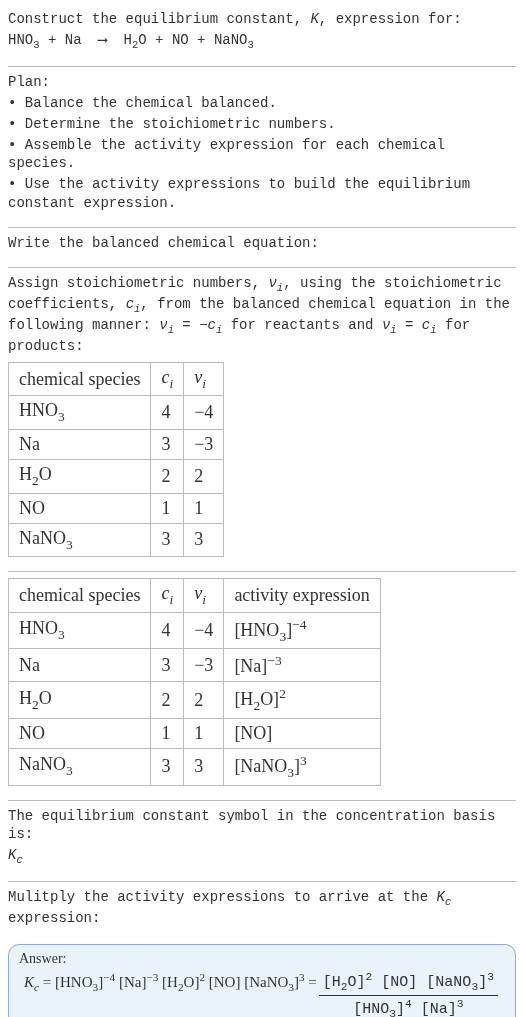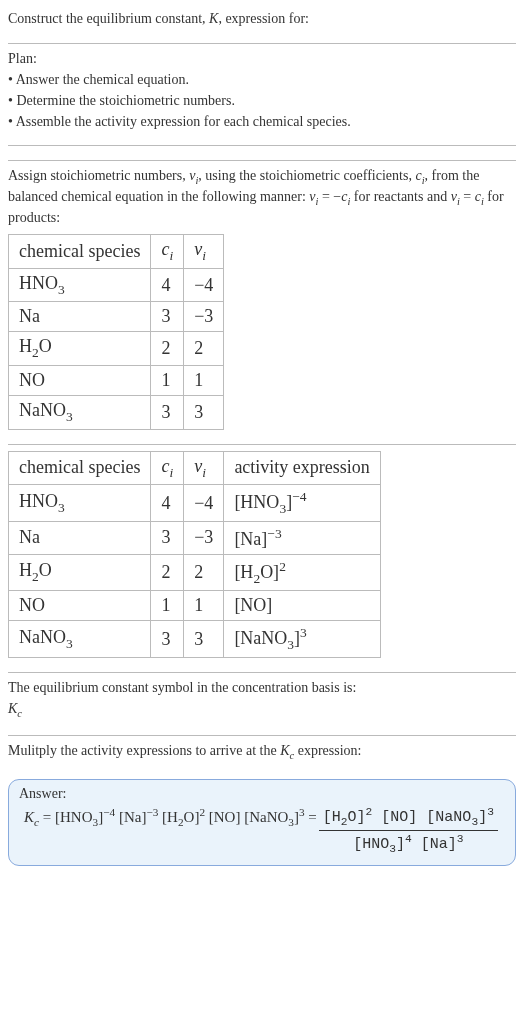--- a/index.html
+++ b/index.html
@@ -16,20 +16,21 @@
     margin-bottom: 4px;
   }
   hr.double-gap {
     border: none;
     border-top: 1px solid #bbb;
     margin: 14px 0 6px 0;
   }
   p {
     margin: 2px 0;
     line-height: 1.35;
+    font-family: Liberation Mono, monospace;
   }
   .ital {
     font-style: italic;
   }
   table.data {
     border-collapse: collapse;
     margin: 6px 0;
     font-size: 18px;
   }
   table.data th, table.data td {
@@ -84,34 +85,37 @@
   }
   sub {
     font-size: 0.75em;
   }
 </style>
 </head>
 <body>
 
 <div class="section">
   <p>Construct the equilibrium constant, <span class="ital">K</span>, expression for:</p>
+  <p>HNO<sub>3</sub> + Na &nbsp;⟶&nbsp; H<sub>2</sub>O + NO + NaNO<sub>3</sub></p>
 </div>
 
 <hr class="double-gap">
 
 <div class="section">
   <p>Plan:</p>
-  <p>• Answer the chemical equation.</p>
+  <p>• Balance the chemical balanced.</p>
   <p>• Determine the stoichiometric numbers.</p>
   <p>• Assemble the activity expression for each chemical species.</p>
-</div>
-
-<hr class="double-gap">
-
-<div class="section">
+  <p>• Use the activity expressions to build the equilibrium constant expression.</p>
+</div>
+
+<hr class="double-gap">
+
+<div class="section">
+  <p>Write the balanced chemical equation:</p>
 </div>
 
 <hr class="double-gap">
 
 <div class="section">
   <p>Assign stoichiometric numbers, <span class="ital">ν<sub>i</sub></span>, using the stoichiometric coefficients, <span class="ital">c<sub>i</sub></span>, from the balanced chemical equation in the following manner: <span class="ital">ν<sub>i</sub></span> = −<span class="ital">c<sub>i</sub></span> for reactants and <span class="ital">ν<sub>i</sub></span> = <span class="ital">c<sub>i</sub></span> for products:</p>
   <table class="data">
     <tbody>
         <tr>
       <th>chemical species</th>

